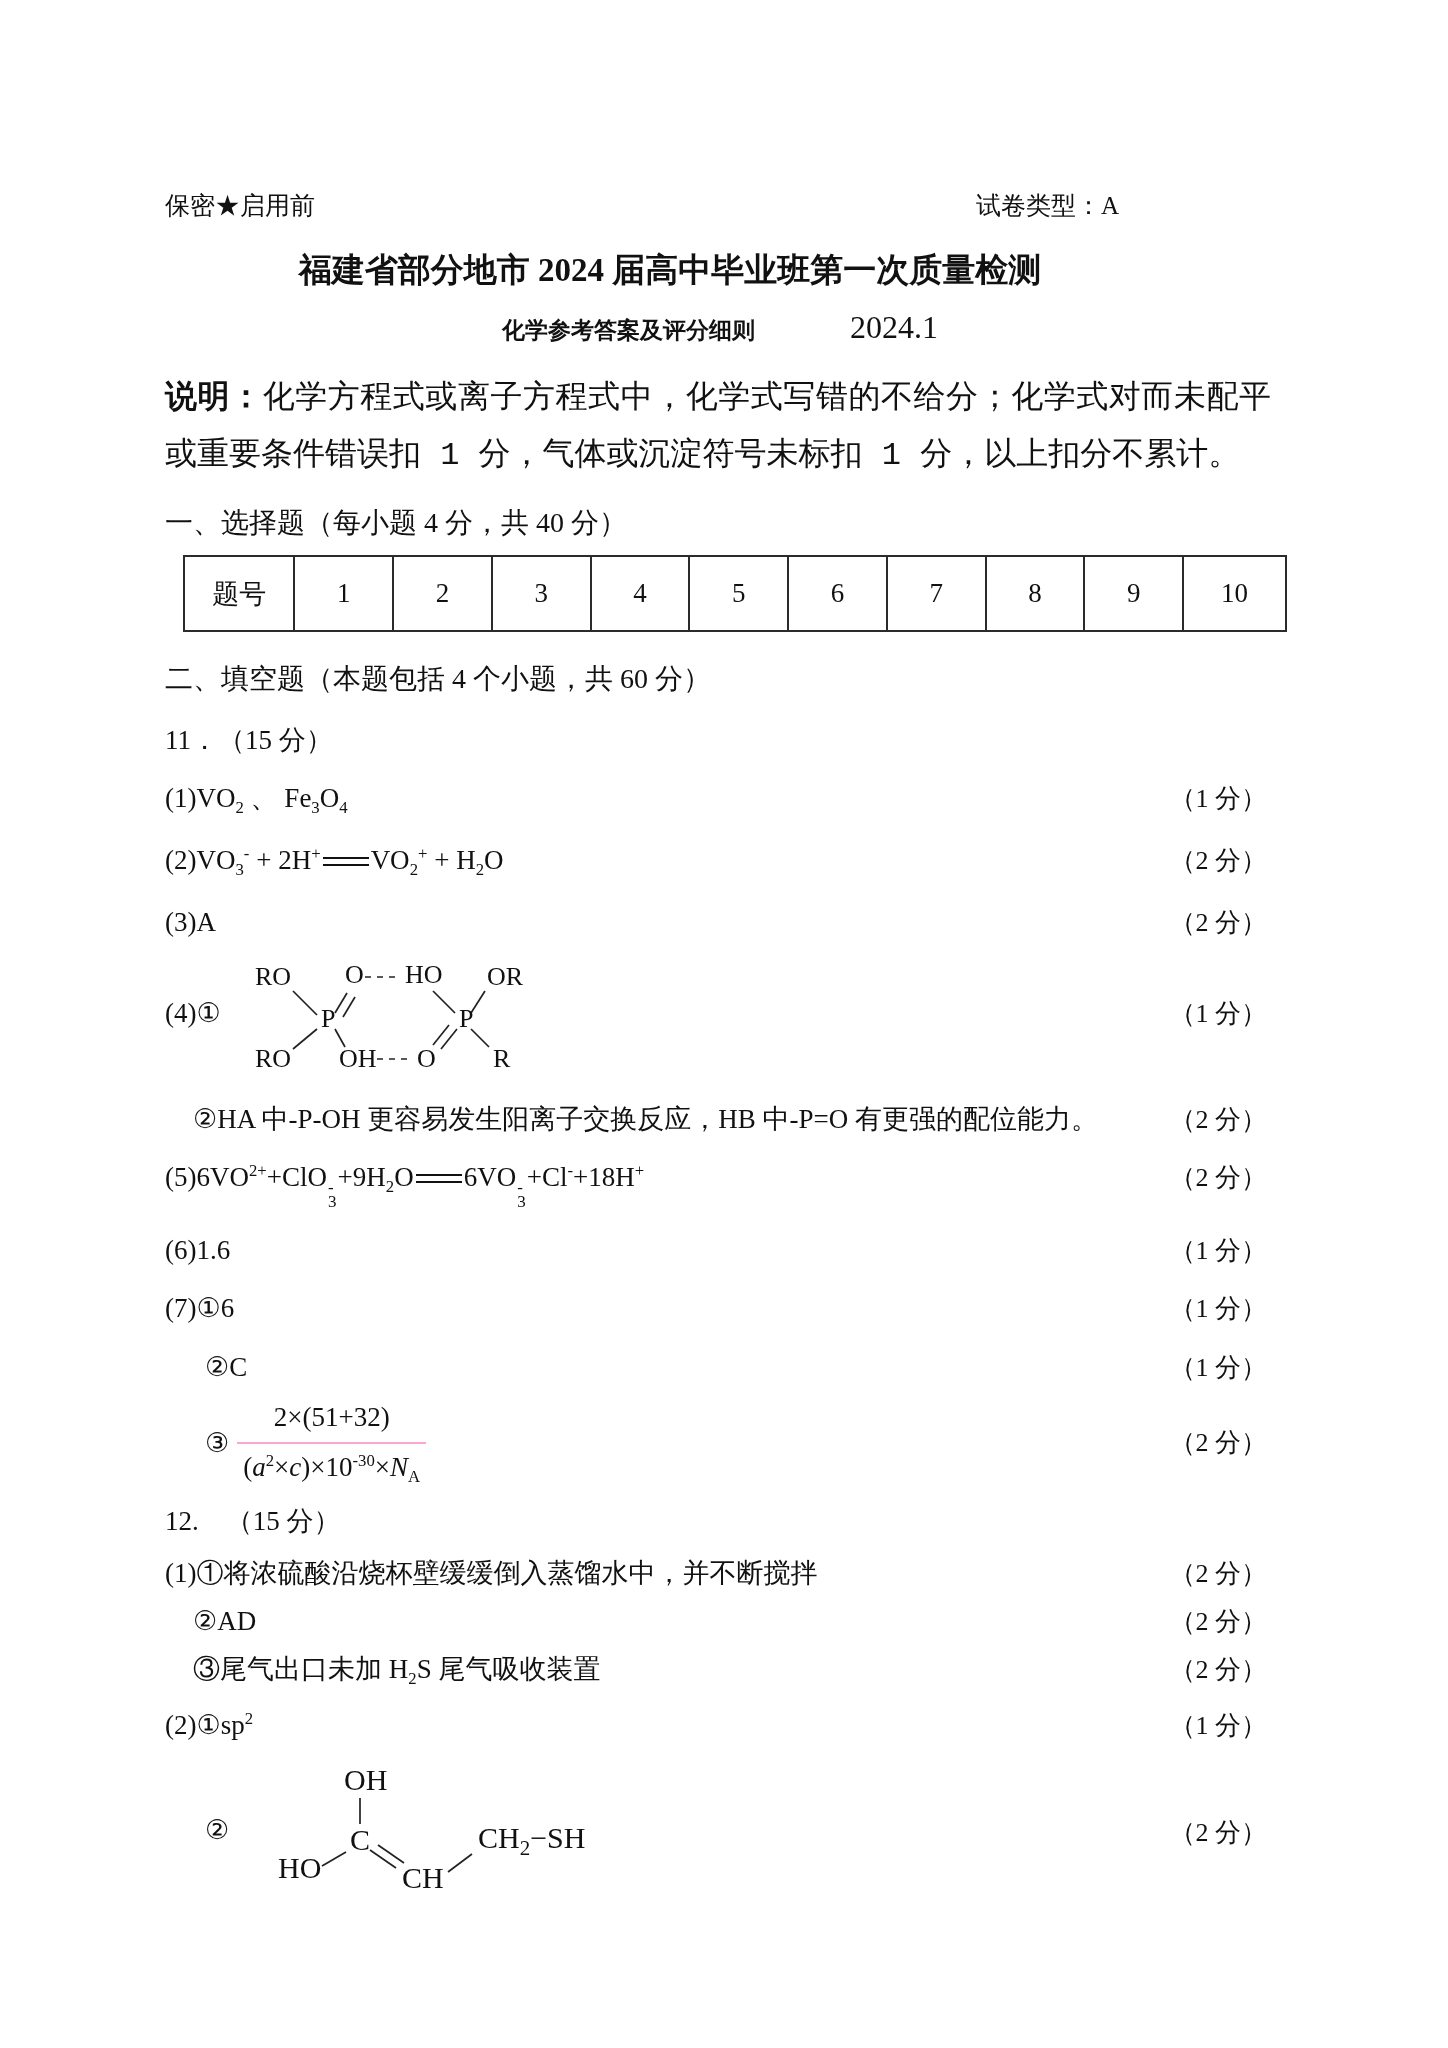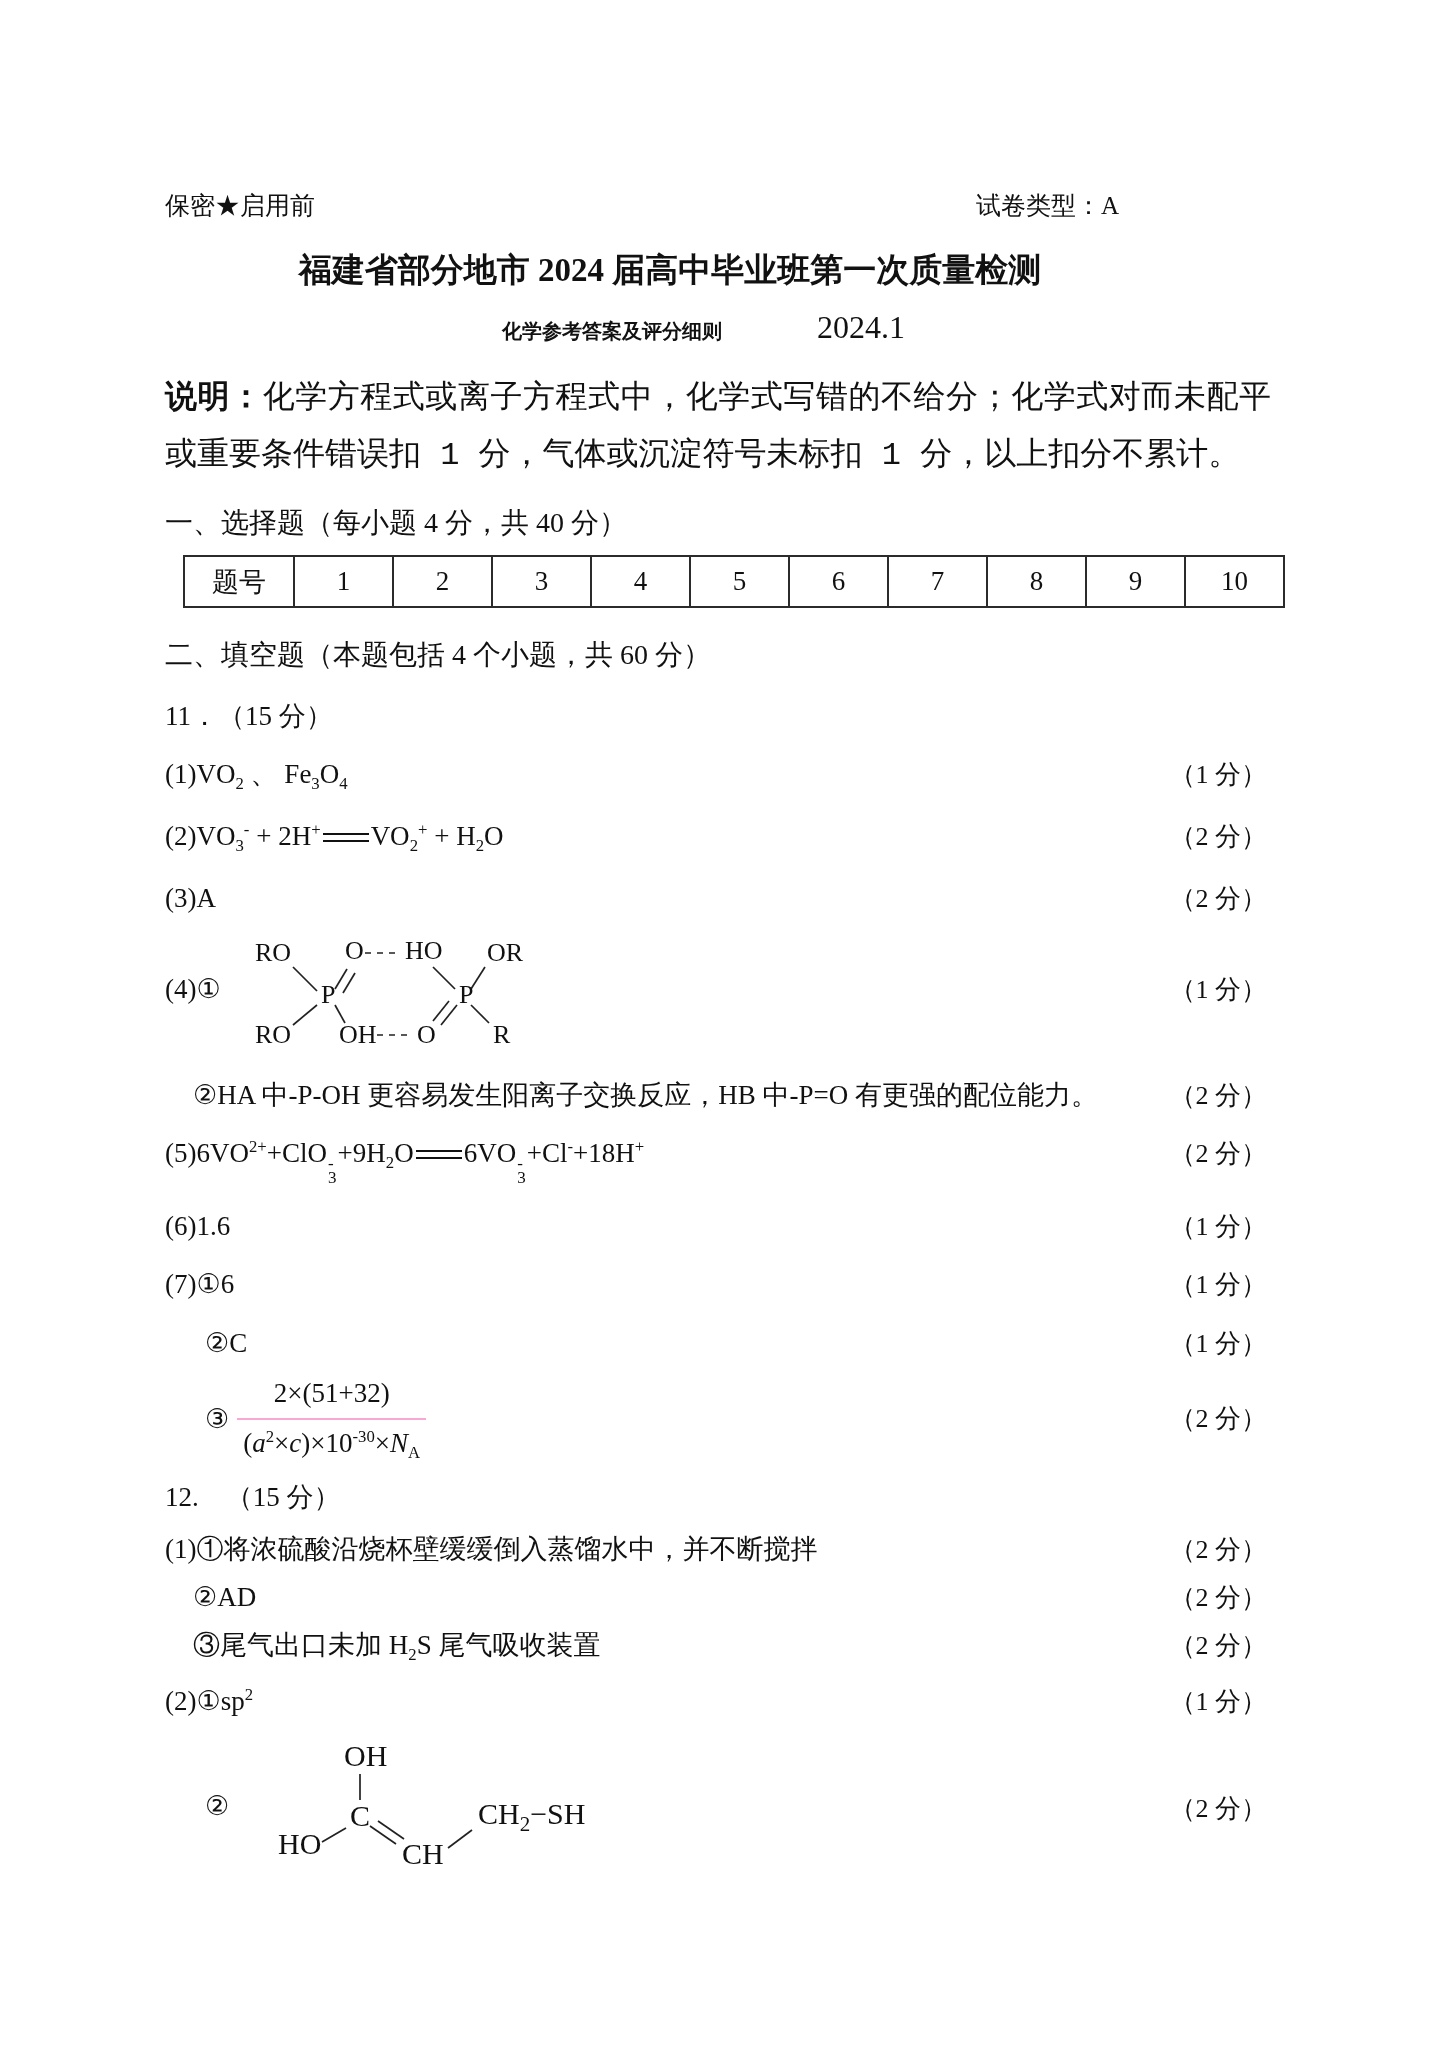--- a/index.html
+++ b/index.html
@@ -9,31 +9,31 @@
     box-sizing:border-box;
     padding:190px 161px 0 165px;
     background:#ffffff;color:#111;
     font-family:"Liberation Serif","DejaVu Serif",serif;
     overflow:hidden;
   }
   .hdr{display:flex;justify-content:space-between;font-size:25px;line-height:32px;}
   .hdr .paper-type{margin-right:168px;}
   .title{margin:26px 0 0 30px;width:950px;text-align:center;font-weight:bold;font-size:33px;line-height:1.35;}
   .subtitle-row{margin-top:16px;padding-left:337px;display:flex;align-items:baseline;}
-  .subtitle{font-weight:bold;font-size:20px;}
+  .subtitle{font-weight:bold;font-size:23px;}
   .date{margin-left:95px;font-size:32px;}
   .note{margin:24px 16px 0 0;font-size:32px;line-height:57px;text-align:justify;font-family:Liberation Mono, monospace;}
   .note b{font-weight:bold;}
   .sec-heading{font-weight:normal;font-size:28px;line-height:1.35;}
   .sec-heading.s1{margin-top:20px;}
   .sec-heading.s2{margin-top:28px;}
   table.answer-table{margin:14px 0 0 18px;border-collapse:collapse;}
   table.answer-table td{
     border:2px solid #2b2b2b;text-align:center;vertical-align:middle;
-    font-size:27px;height:49px;width:97px;padding:0;
+    font-size:27px;height:49px;width:97px;padding:12px;
   }
   table.answer-table td.hcell{width:108px;}
   .q-label{margin-top:24px;font-size:27px;}
   .q-label.q12{margin-top:14px;}
   .ans-row{display:flex;justify-content:space-between;align-items:baseline;margin-top:22px;font-size:27px;line-height:1.35;}
   .ans-row.center{align-items:center;}
   .ans-row .txt{display:inline-block;}
   .ans-row .txt.flexc{display:flex;align-items:center;}
   .score{font-size:26px;white-space:nowrap;padding-right:20px;}
   .ind1{padding-left:28px;text-align:right;}

